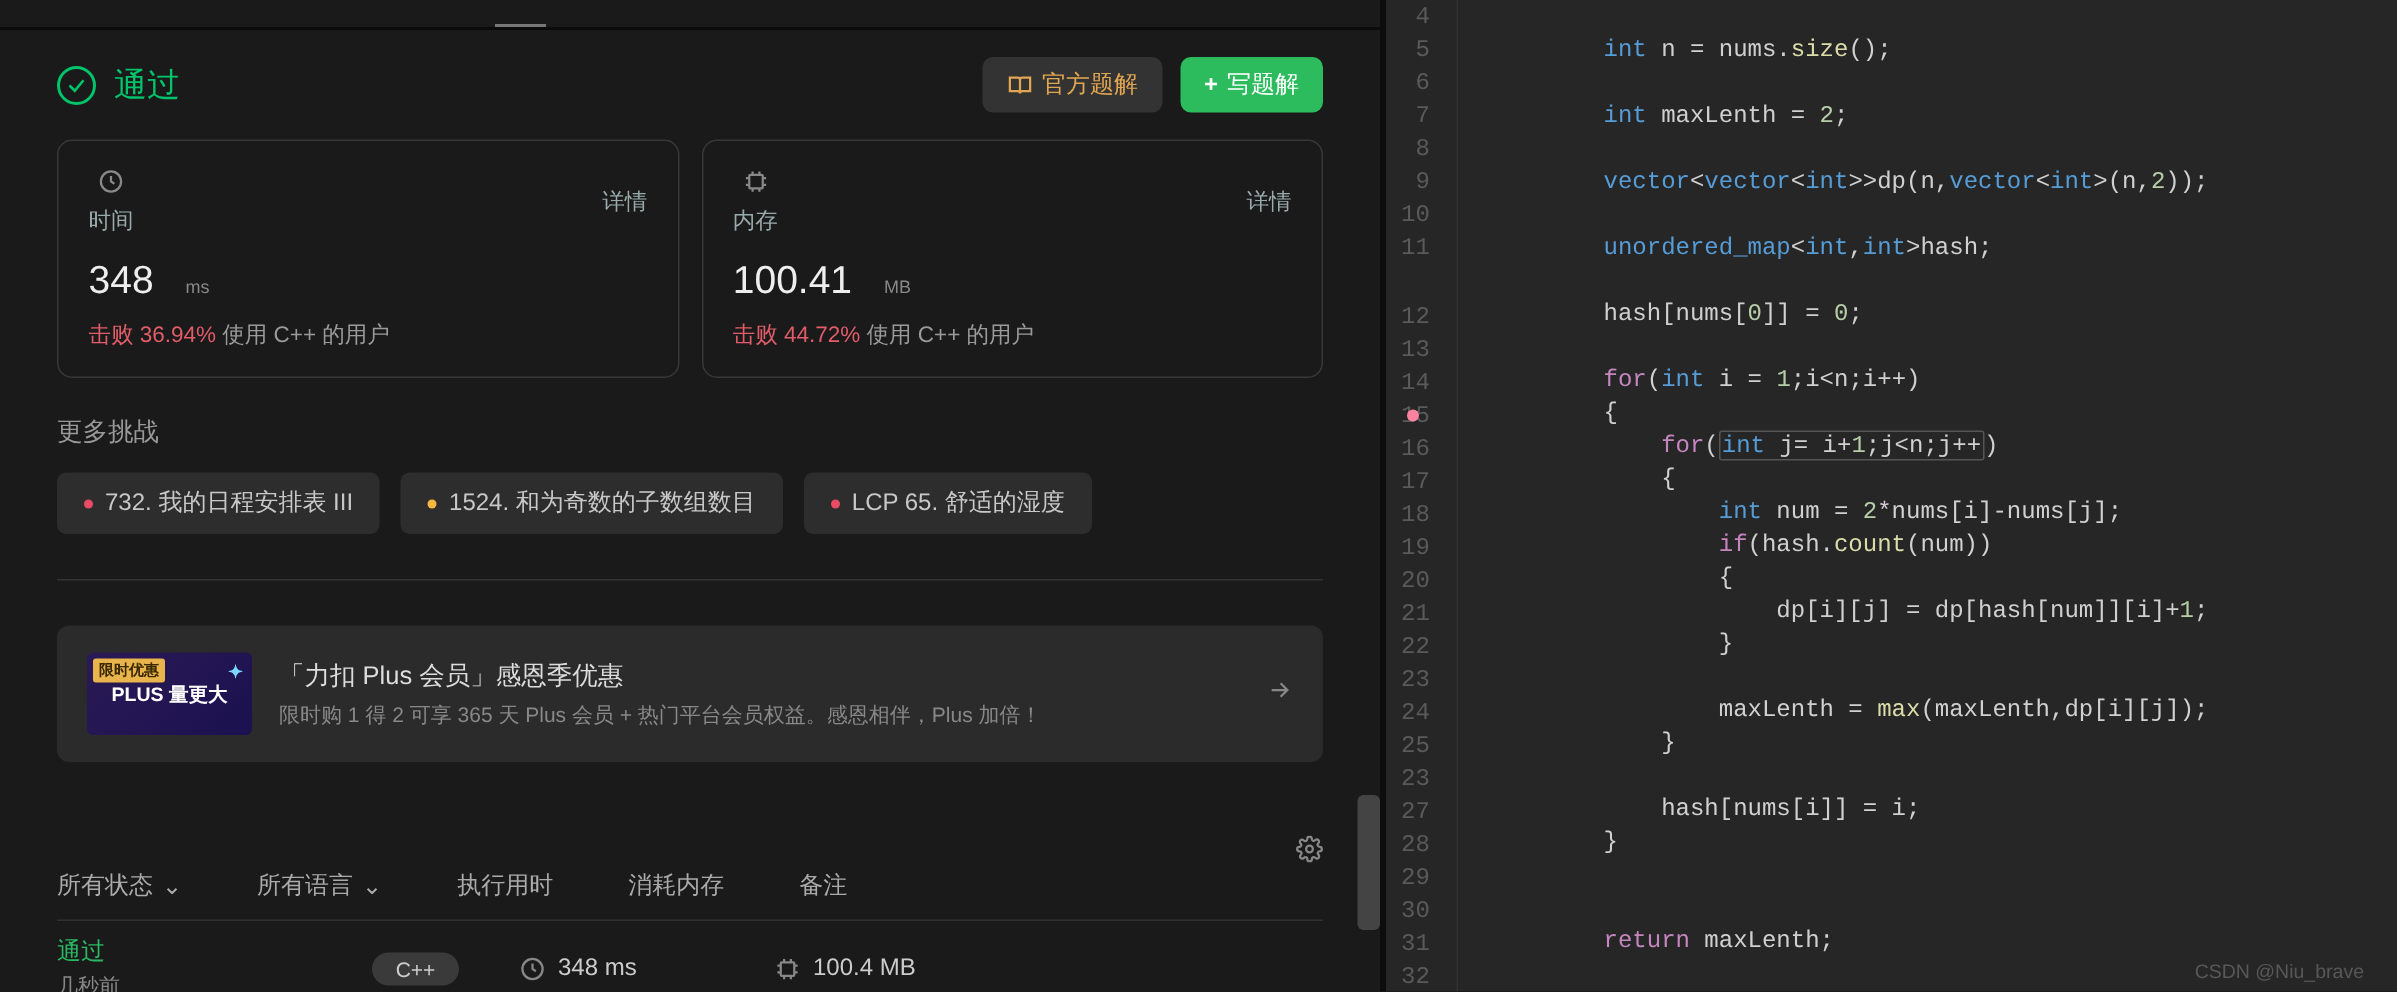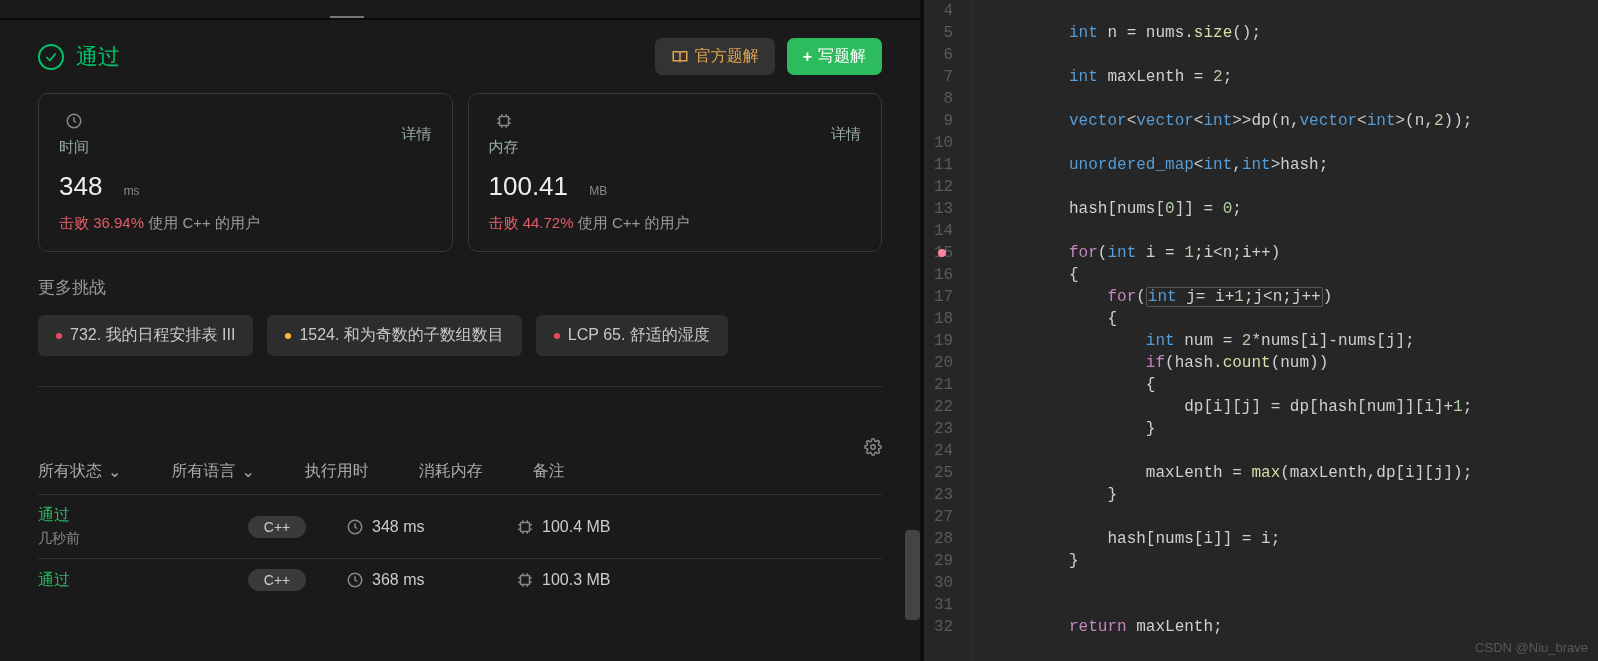--- a/index.html
+++ b/index.html
@@ -103,21 +103,21 @@
     .filters { display:flex; align-items:center; gap:50px; font-size:16px; color:#aaa; margin-bottom:12px; }
     .filters .f { display:flex; align-items:center; gap:6px; cursor:pointer;margin-top:44px; }
     .filters .gear { margin-left:auto; font-size:18px; color:#888; cursor:pointer; }
     .sub-row { display:flex; align-items:center; padding:10px 0; border-top:1px solid #303030; gap:40px; }
     .sub-row .col1{ width:170px; }
     .sub-row .st{ color:#2bb863; font-size:16px; }
     .sub-row .ago{ color:#888; font-size:14px; margin-top:4px;}
     .lang-badge { background:#3a3a3a; border-radius:12px; padding:3px 12px; color:#ccc; font-size:14px; width:58px; text-align:center;}
     .col-time, .col-mem { display:flex; align-items:center; gap:8px; color:#ccc; font-size:16px; width:130px;}
     .scrollbar { position:absolute; right:0; top:530px; width:15px; height:90px; background:#444; border-radius:4px; }
-    .watermark { position:absolute; right:10px; bottom:6px; color:#585858; font-size:13px; }
+    .watermark { position:absolute; right:22px; bottom:6px; color:#585858; font-size:13px; }
     svg.icon { width:18px; height:18px; stroke:#888; fill:none; stroke-width:2; }
   </style>
 </head>
 <body>
 
 <div class="left-panel">
   <div class="lp-top"></div>
   <div class="lp-body">
     <div class="status-row">
       <div class="status-left">
@@ -182,20 +182,36 @@
       <div class="pill">
           <span class="dot y"></span>
           <span>1524. 和为奇数的子数组数目</span>
         </div>
       <div class="pill">
           <span class="dot o"></span>
           <span>LCP 65. 舒适的湿度</span>
         </div>
     </div>
 
+    <div class="promo">
+      <div class="promo-img">
+        <span class="tag">限时优惠</span>
+        <span class="spark">✦</span>
+        <span>PLUS 量更大</span>
+      </div>
+      <div class="promo-txt">
+        <div class="t1">「力扣 Plus 会员」感恩季优惠</div>
+        <div class="t2">限时购 1 得 2 可享 365 天 Plus 会员 + 热门平台会员权益。感恩相伴，Plus 加倍！</div>
+      </div>
+      <div class="promo-arrow">
+        <svg class="icon" viewBox="0 0 24 24">
+            <path d="M5 12h14M13 6l6 6-6 6"></path>
+          </svg>
+      </div>
+    </div>
 
     <div class="filters">
       <div class="f">
           <span>所有状态</span> 
           <span>⌄</span>
         </div>
       <div class="f">
           <span>所有语言</span> 
           <span>⌄</span>
         </div>
@@ -266,21 +282,21 @@
 <div class="right-panel">
   <div class="gutter" id="gutter">
       <div class="ln" style="position: relative;">4</div>
       <div class="ln" style="position: relative;">5</div>
       <div class="ln" style="position: relative;">6</div>
       <div class="ln" style="position: relative;">7</div>
       <div class="ln" style="position: relative;">8</div>
       <div class="ln" style="position: relative;">9</div>
       <div class="ln" style="position: relative;">10</div>
       <div class="ln" style="position: relative;">11</div>
-      <div class="ln" style="position: relative;">12</div>
+      <div class="ln" style="position: relative; margin-top: 24px;">12</div>
       <div class="ln" style="position: relative;">13</div>
       <div class="ln" style="position: relative;">14</div>
       <div class="ln" style="position: relative;">15<span class="bp"></span></div>
       <div class="ln" style="position: relative;">16</div>
       <div class="ln" style="position: relative;">17</div>
       <div class="ln" style="position: relative;">18</div>
       <div class="ln" style="position: relative;">19</div>
       <div class="ln" style="position: relative;">20</div>
       <div class="ln" style="position: relative;">21</div>
       <div class="ln" style="position: relative;">22</div>

